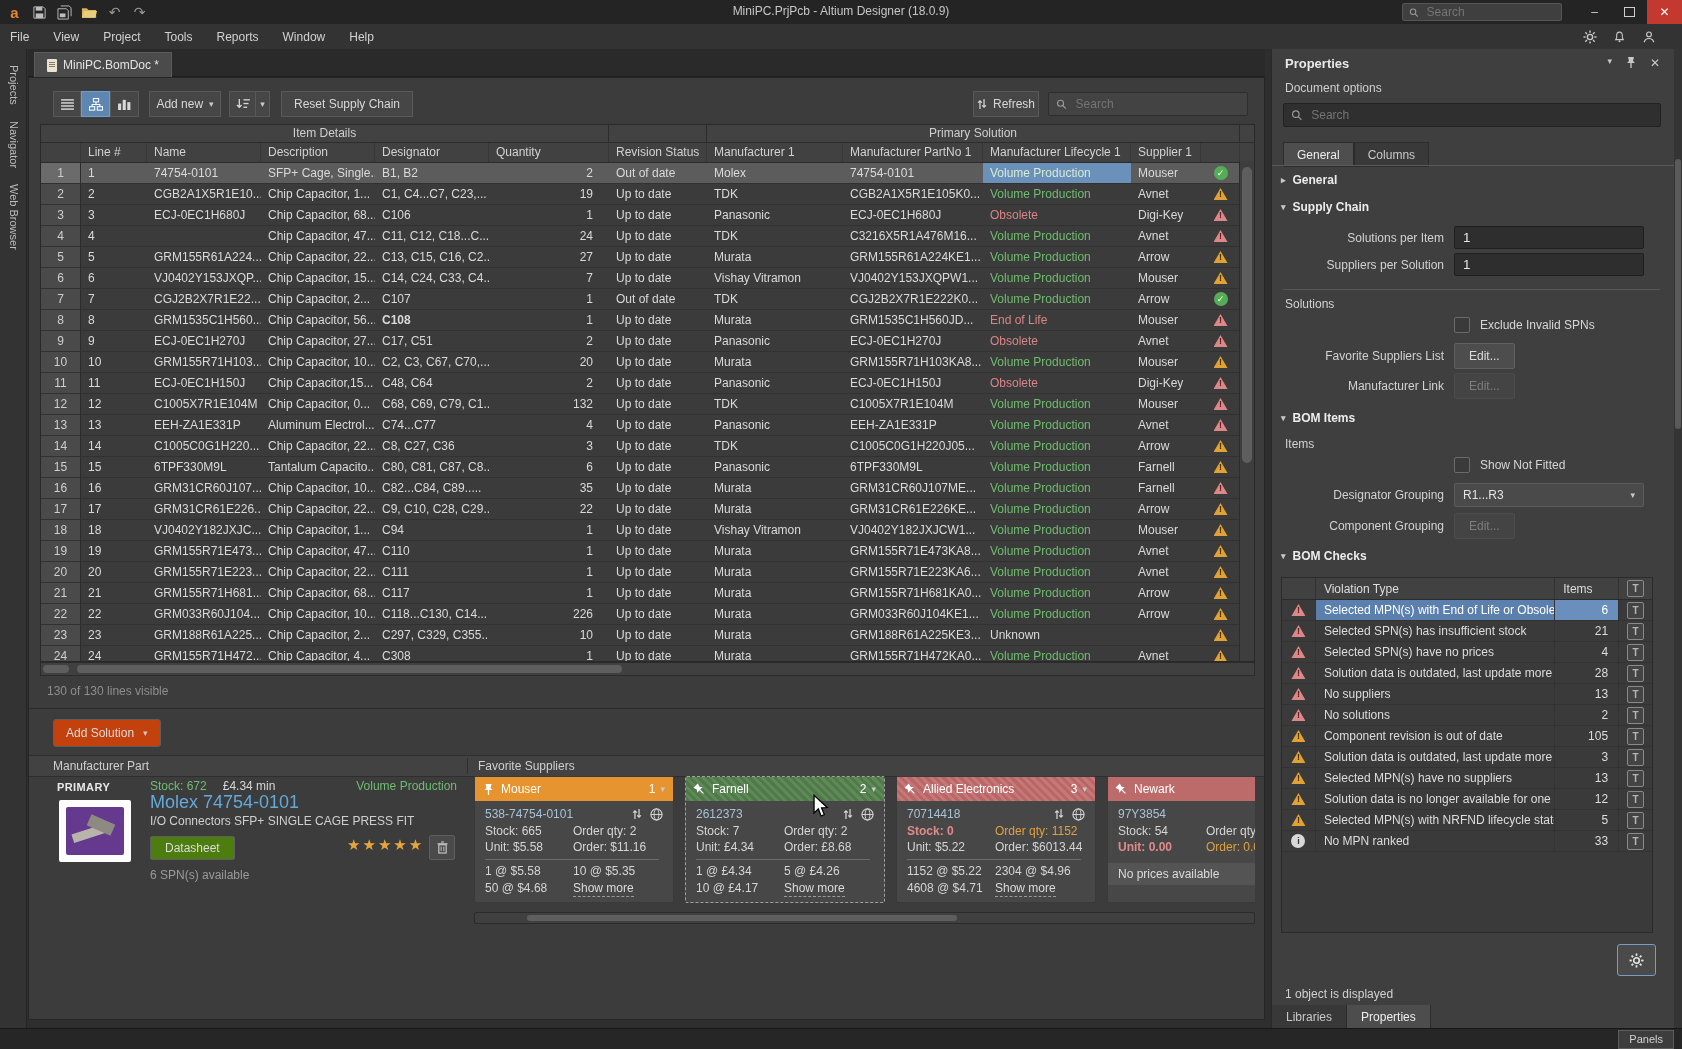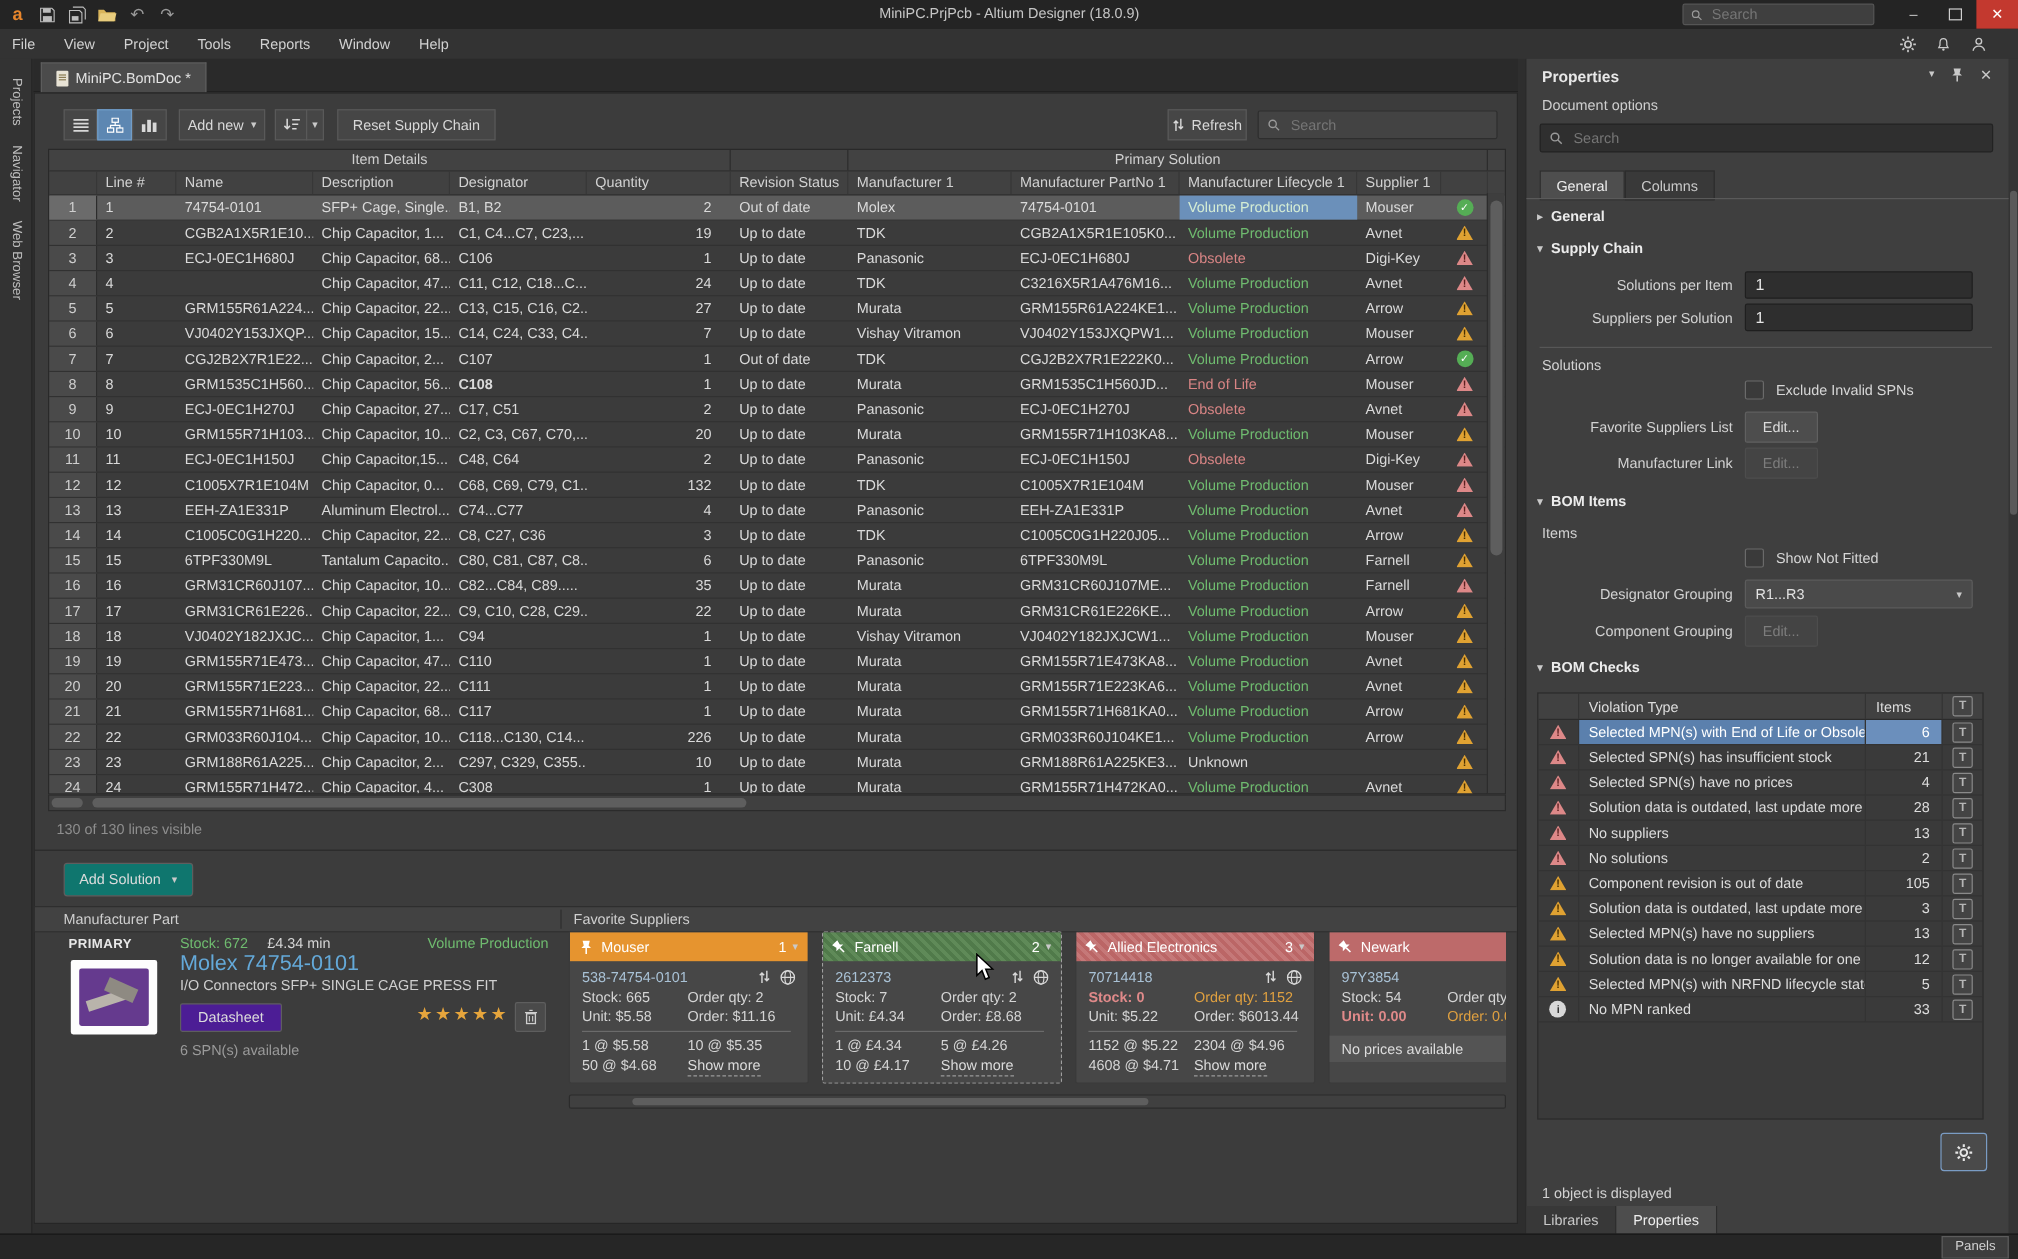--- a/index.html
+++ b/index.html
@@ -72,37 +72,37 @@
   .icon-info{width:14px;height:14px;border-radius:50%;background:#d8d8d8;color:#333;font-size:9px;font-weight:bold;display:flex;align-items:center;justify-content:center;}
   .vscroll{position:absolute;right:0;top:36px;width:14px;bottom:0;background:#3e3e3e;border-left:1px solid #2c2c2c;}
   .vthumb{position:absolute;left:2px;right:2px;top:6px;height:296px;background:#5e5e5e;border-radius:5px;}
   .hscroll{position:absolute;left:11px;top:584px;width:1215px;height:14px;background:#404040;border:1px solid #2b2b2b;box-sizing:border-box;}
   .hseg{position:absolute;left:2px;top:2px;width:26px;height:8px;background:#5e5e5e;border-radius:4px;}
   .hthumb{position:absolute;left:36px;top:2px;width:545px;height:8px;background:#5e5e5e;border-radius:4px;}
   .lines-label{position:absolute;left:18px;top:606px;color:#8e8e8e;}
   .secdiv{position:absolute;left:0;right:0;top:630px;border-top:1px solid #2a2a2a;}
 
   
-  .addsol{position:absolute;left:24px;top:641px;height:26px;padding:0 12px;background:#0f766e;border:1px solid #5e5e5e;
+  .addsol{position:absolute;left:24px;top:641px;height:26px;padding:0 12px;background:#c2410c;border:1px solid #5e5e5e;
           border-radius:3px;display:flex;align-items:center;gap:9px;color:#dcdcdc;}
   .sechdr{position:absolute;left:0;right:0;top:677px;height:20px;background:#424242;border-top:1px solid #2e2e2e;border-bottom:1px solid #2e2e2e;}
   .sechdr .t1{position:absolute;left:24px;top:3px;color:#cfcfcf;}
   .sechdr .vline{position:absolute;left:438px;top:2px;bottom:2px;border-left:1px solid #2e2e2e;}
   .sechdr .t2{position:absolute;left:449px;top:3px;color:#cfcfcf;}
   .primary{position:absolute;left:28px;top:703px;color:#e8e8e8;font-weight:bold;font-size:11px;letter-spacing:.4px;}
   .pimg{position:absolute;left:30px;top:722px;width:72px;height:62px;background:#fdfdfd;border-radius:2px;}
   .pphoto{position:absolute;left:7px;top:7px;right:7px;bottom:7px;background:#653a8e;border-radius:2px;overflow:hidden;}
   .pbar1{position:absolute;left:6px;top:22px;width:34px;height:9px;background:#b9b4ab;transform:rotate(-18deg);}
   .pbar2{position:absolute;left:22px;top:12px;width:26px;height:12px;background:#8e8a82;transform:rotate(24deg);}
   .stockline{position:absolute;left:121px;top:701px;display:flex;gap:16px;}
   .stock-green{color:#6fbb6f;}
   .lifecycle-right{position:absolute;left:280px;top:701px;width:148px;text-align:right;color:#6fbb6f;}
   .mfr-title{position:absolute;left:121px;top:714px;font-size:18px;color:#64a9d9;}
   .mfr-sub{position:absolute;left:121px;top:736px;color:#cfcfcf;}
-  .datasheet{position:absolute;left:121px;top:758px;height:22px;padding:0 14px;background:#4c1d95;border:1px solid #5e5e5e;
+  .datasheet{position:absolute;left:121px;top:758px;height:22px;padding:0 14px;background:#4d7c0f;border:1px solid #5e5e5e;
              border-radius:2px;display:flex;align-items:center;color:#dcdcdc;}
   .stars{position:absolute;left:318px;top:758px;color:#e6a53c;font-size:15px;letter-spacing:2px;}
   .trashbtn{position:absolute;left:400px;top:757px;width:24px;height:23px;background:#4a4a4a;border:1px solid #5e5e5e;border-radius:2px;
             display:flex;align-items:center;justify-content:center;}
   .spn-note{position:absolute;left:121px;top:790px;color:#9a9a9a;}
 
   
   .cards{position:absolute;left:445px;top:698px;width:781px;height:129px;overflow:hidden;display:flex;gap:11px;}
   .card{width:200px;min-width:200px;height:127px;background:#474747;border:1px solid #3a3a3a;border-radius:2px;box-sizing:border-box;position:relative;}
   .card.selcard{border:1px dashed #9f9f9f;}

